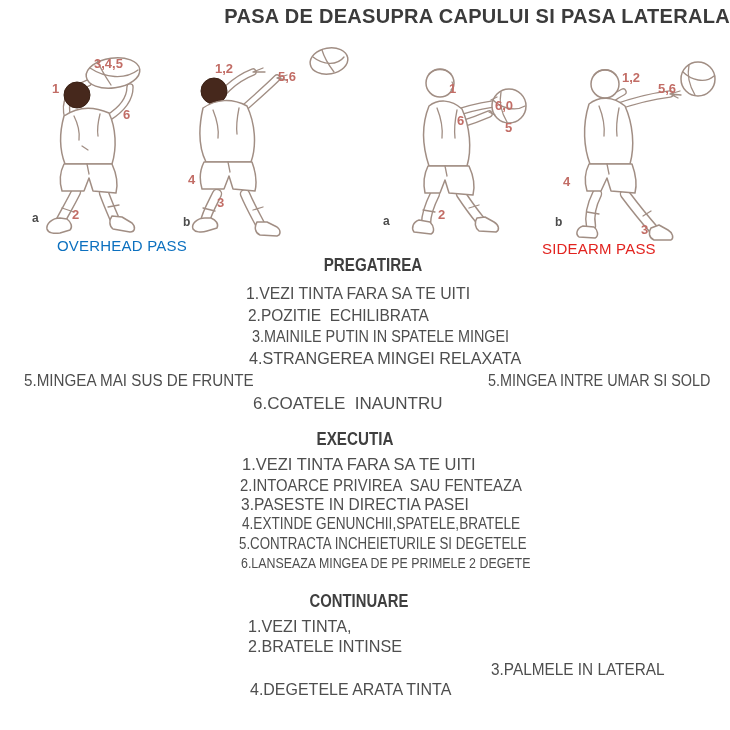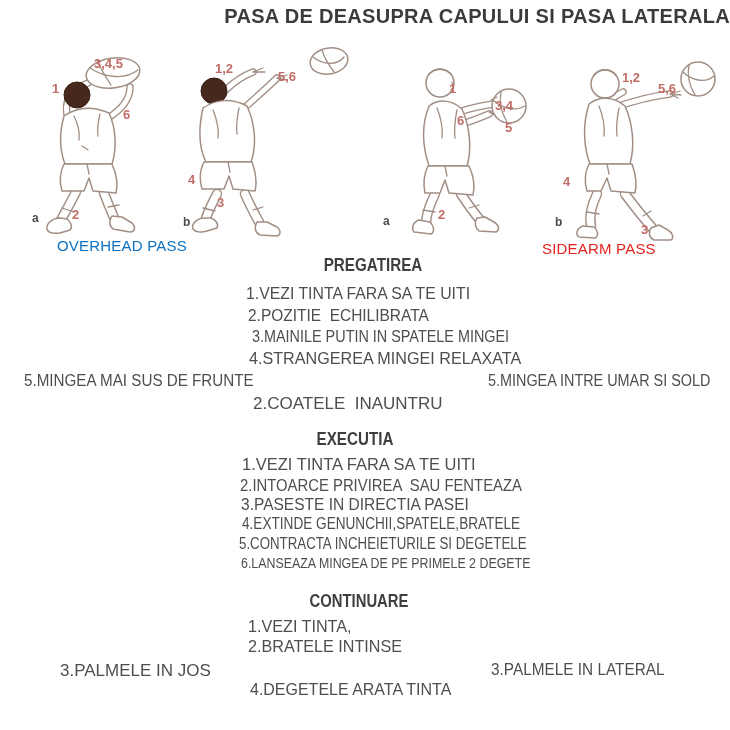--- a/index.html
+++ b/index.html
@@ -124,21 +124,21 @@
       <path class="p" d="M36,164 C30,166 28,172 31,176 L48,178 C52,176 51,170 47,166 Z"></path>
       <path class="p" d="M94,162 C91,166 92,172 96,175 L113,176 C117,174 116,169 111,166 L102,161 Z"></path>
       <path class="p" d="M46,50 C38,70 40,92 46,110 L84,110 C89,93 87,71 79,53 C68,43 55,43 46,50 Z"></path>
       <path class="t" d="M54,52 C58,62 60,72 59,82"></path>
       <path class="t" d="M74,54 C72,64 71,74 72,82"></path>
       <path class="p" d="M45,110 L86,110 C91,121 92,131 90,139 L66,137 L62,124 L57,137 L42,137 C40,127 41,118 45,110 Z"></path>
       <path class="t" d="M62,110 l2,10"></path>
     </svg>
     <span class="fig-num" style="left:66px;top:26px;">1</span>
     <span class="fig-num" style="left:74px;top:58px;">6</span>
-    <span class="fig-num" style="left:112px;top:43px;">3,4</span>
+    <span class="fig-num" style="left:112px;top:43px;">6,0</span>
     <span class="fig-num" style="left:122px;top:65px;">5</span>
     <span class="fig-num" style="left:55px;top:152px;">2</span>
     <span class="fig-letter" style="left:0px;top:159px;">a</span>
   </div>
 
   <div class="fig" style="left:543px;top:50px;width:180px;height:195px;">
     <svg width="180" height="195" viewBox="0 0 180 195">
       <g>
         <circle class="p" cx="155" cy="29" r="17"></circle>
         <path class="t" d="M140,22 C148,30 162,34 171,26"></path>
@@ -175,30 +175,29 @@
   <div class="pass-label" style="left:57px;top:237px;color:#0c70bf;">OVERHEAD PASS</div>
   <div class="pass-label" style="left:542px;top:240px;color:#e2231f;">SIDEARM PASS</div>
 
   <div class="sec-heading" style="left:223px;top:254px;transform:scaleX(.8);">PREGATIREA</div>
   <div class="item" style="left:246px;top:284px;transform:scaleX(.93);">1.VEZI TINTA FARA SA TE UITI</div>
   <div class="item" style="left:248px;top:306px;transform:scaleX(.91);">2.POZITIE  ECHILIBRATA</div>
   <div class="item" style="left:252px;top:328px;font-size:16px;transform:scaleX(.9);">3.MAINILE PUTIN IN SPATELE MINGEI</div>
   <div class="item" style="left:249px;top:349px;transform:scaleX(.95);">4.STRANGEREA MINGEI RELAXATA</div>
   <div class="item" style="left:24px;top:372px;font-size:16px;transform:scaleX(.95);">5.MINGEA MAI SUS DE FRUNTE</div>
   <div class="item" style="left:488px;top:372px;font-size:16px;transform:scaleX(.9);">5.MINGEA INTRE UMAR SI SOLD</div>
-  <div class="item" style="left:253px;top:394px;">2.COATELE  INAUNTRU</div>
+  <div class="item" style="left:253px;top:394px;">6.COATELE  INAUNTRU</div>
 
   <div class="sec-heading" style="left:205px;top:428px;transform:scaleX(.8);">EXECUTIA</div>
   <div class="item" style="left:242px;top:455px;transform:scaleX(.97);">1.VEZI TINTA FARA SA TE UITI</div>
   <div class="item" style="left:240px;top:476px;font-size:16.5px;transform:scaleX(.9);">2.INTOARCE PRIVIREA  SAU FENTEAZA</div>
   <div class="item" style="left:241px;top:495px;font-size:16.5px;transform:scaleX(.94);">3.PASESTE IN DIRECTIA PASEI</div>
   <div class="item" style="left:242px;top:515px;font-size:16px;transform:scaleX(.85);">4.EXTINDE GENUNCHII,SPATELE,BRATELE</div>
   <div class="item" style="left:239px;top:535px;font-size:16px;transform:scaleX(.83);">5.CONTRACTA INCHEIETURILE SI DEGETELE</div>
   <div class="item" style="left:241px;top:554px;font-size:15.5px;transform:scaleX(.8);">6.LANSEAZA MINGEA DE PE PRIMELE 2 DEGETE</div>
 
   <div class="sec-heading" style="left:209px;top:590px;transform:scaleX(.78);">CONTINUARE</div>
   <div class="item" style="left:248px;top:617px;transform:scaleX(.95);">1.VEZI TINTA,</div>
   <div class="item" style="left:248px;top:637px;transform:scaleX(.95);">2.BRATELE INTINSE</div>
-  <div class="item" style="left:60px;top:661px;">3.PALMELE IN JOS</div>
   <div class="item" style="left:491px;top:661px;font-size:16px;transform:scaleX(.96);">3.PALMELE IN LATERAL</div>
   <div class="item" style="left:250px;top:680px;transform:scaleX(.94);">4.DEGETELE ARATA TINTA</div>
 
 </div>
 
 </body></html>

